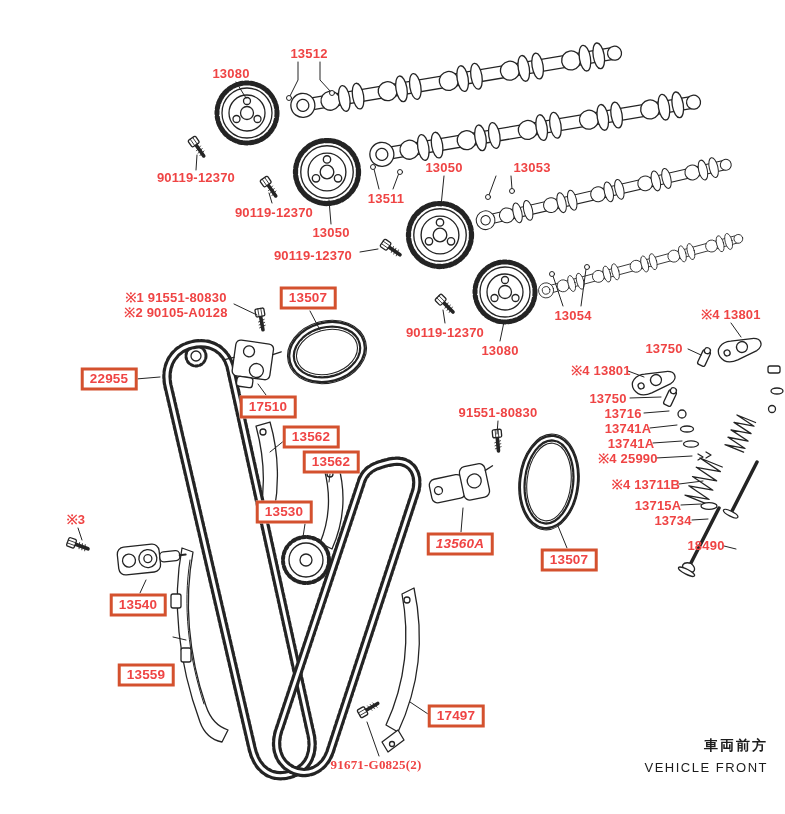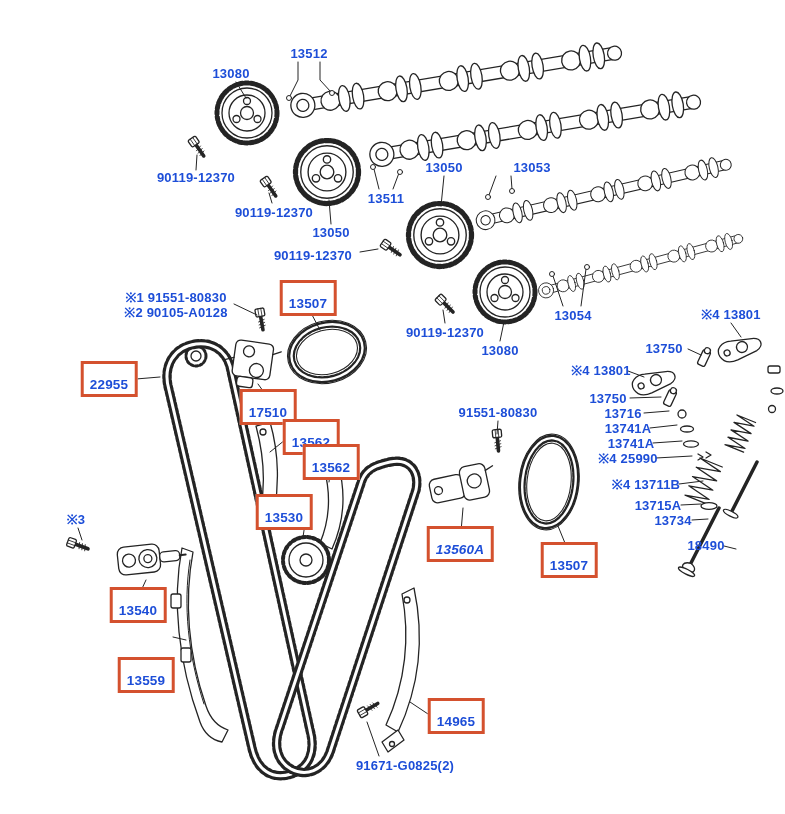--- a/index.html
+++ b/index.html
@@ -4,25 +4,25 @@
 <style>
   html,body{margin:0;padding:0;background:#ffffff;}
   #stage{
     position:relative;width:785px;height:814px;background:#ffffff;overflow:hidden;
     font-family:"Liberation Sans",sans-serif;
   }
   #art{position:absolute;left:0;top:0;}
   #label-layer{position:absolute;left:0;top:0;width:785px;height:814px;}
   .part-label{
     position:absolute;transform:translate(-50%,-50%);
-    font:700 13px "Liberation Sans",sans-serif;color:#1d4ed8;
+    font:700 13px "Liberation Sans",sans-serif;color:#ef4444;
     white-space:nowrap;letter-spacing:0.2px;background:transparent;
   }
   .part-label.boxed{
-    border:3px solid #d4512e;background:#ffffff;padding:13px 6px 2px 6px;
+    border:3px solid #d4512e;background:#ffffff;padding:0 6px 2px 6px;
     font-size:13.5px;
   }
   #footer{
     position:absolute;right:17px;top:737px;text-align:right;color:#1c1c1c;
   }
   #footer .jp{font:700 14px "Liberation Sans","DejaVu Sans",sans-serif;letter-spacing:2px;}
   #footer .en{font:400 13px "Liberation Sans",sans-serif;letter-spacing:1.5px;margin-top:5px;}
 </style>
 </head>
 <body>
@@ -293,18 +293,22 @@
       <div class="part-label" style="left: 628px; top: 428px;">13741A</div>
       <div class="part-label" style="left: 631px; top: 443px;">13741A</div>
       <div class="part-label" style="left: 628px; top: 458px;">※4 25990</div>
       <div class="part-label" style="left: 646px; top: 484px;">※4 13711B</div>
       <div class="part-label" style="left: 658px; top: 505px;">13715A</div>
       <div class="part-label" style="left: 673px; top: 520px;">13734</div>
       <div class="part-label" style="left: 706px; top: 545px;">18490</div>
       <div class="part-label" style="left: 76px; top: 519px;">※3</div>
       <div class="part-label boxed" style="left: 138px; top: 605px;">13540</div>
       <div class="part-label boxed" style="left: 146px; top: 635px; margin-top: 40px;">13559</div>
-      <div class="part-label boxed" style="left: 456px; top: 716px;">14965</div>
-      <div class="part-label" style="left: 405px; top: 765px;">91671-G0825(2)</div>
+      <div class="part-label boxed" style="left: 456px; top: 716px;">17497</div>
+      <div class="part-label" style="left: 376px; top: 765px; font-family: Liberation Serif, serif;">91671-G0825(2)</div>
     </div>
 
+  <div id="footer">
+    <div class="jp">車両前方</div>
+    <div class="en">VEHICLE FRONT</div>
+  </div>
 
 </div>
 
 </body></html>

